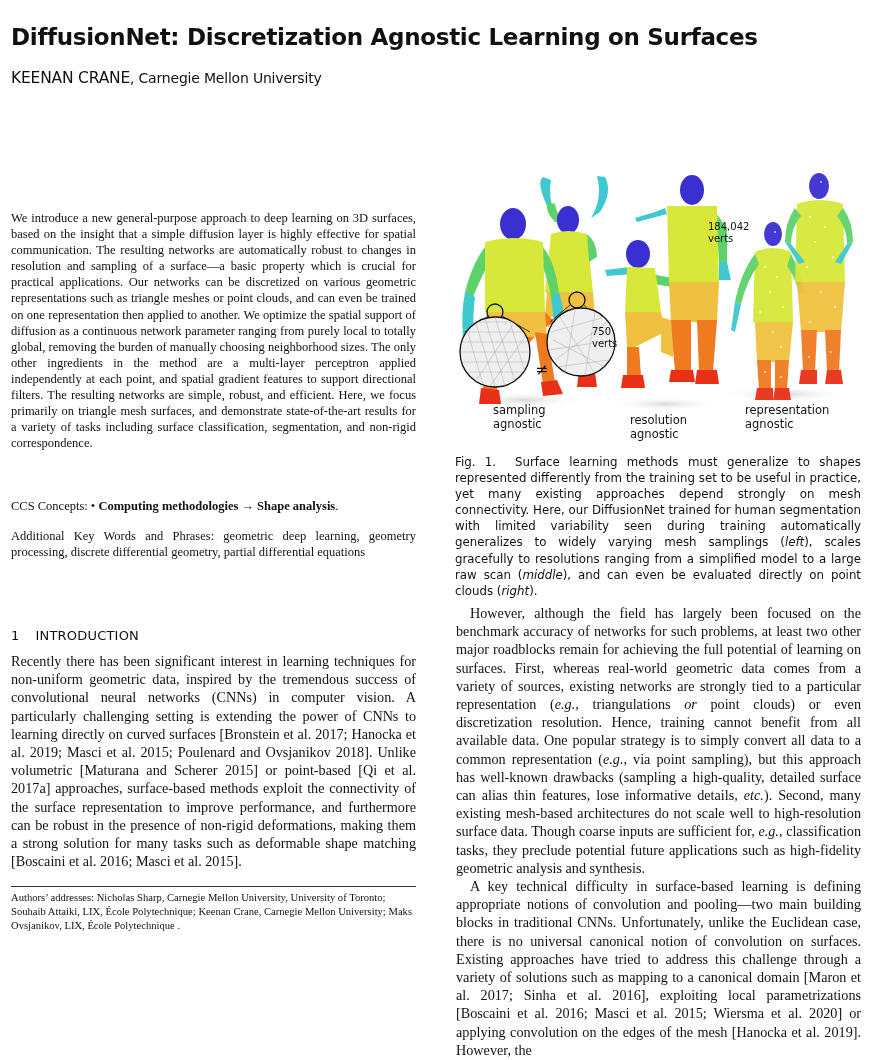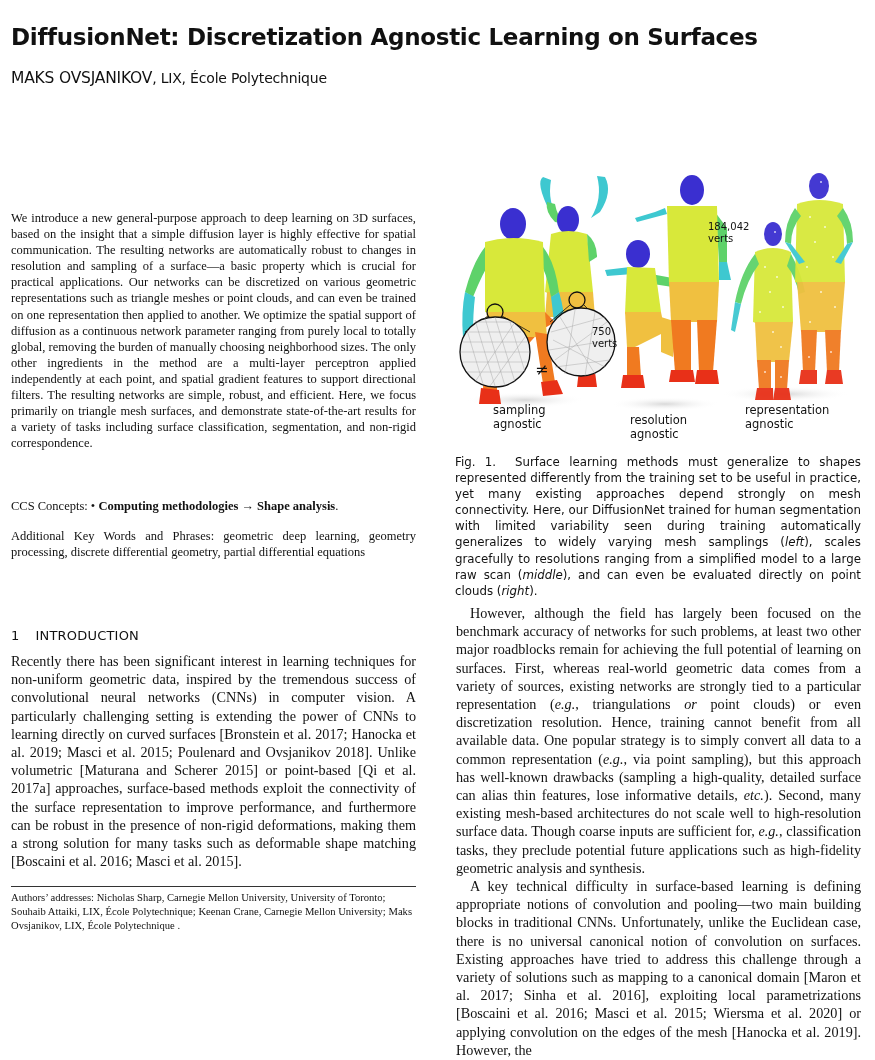--- a/index.html
+++ b/index.html
@@ -31,21 +31,21 @@
 
   .fig-label { position:absolute; font-size:11.5px; line-height:14px; text-align:left; }
   .verts-label { position:absolute; font-size:10px; line-height:11.5px;margin-top:42px; }
 </style>
 </head>
 <body>
 
 <h1 id="title" class="sans">DiffusionNet: Discretization Agnostic Learning on Surfaces</h1>
 
 <div id="authors" class="sans">
-  <div class="author"><span>MAKS OVSJANIKOV</span><span class="aff">, LIX, École Polytechnique</span></div>
+  <div class="author"><span>KEENAN CRANE</span><span class="aff">, Carnegie Mellon University</span></div>
 </div>
 
 <div id="abstract" class="serif">We introduce a new general-purpose approach to deep learning on 3D surfaces, based on the insight that a simple diffusion layer is highly effective for spatial communication. The resulting networks are automatically robust to changes in resolution and sampling of a surface—a basic property which is crucial for practical applications. Our networks can be discretized on various geometric representations such as triangle meshes or point clouds, and can even be trained on one representation then applied to another. We optimize the spatial support of diffusion as a continuous network parameter ranging from purely local to totally global, removing the burden of manually choosing neighborhood sizes. The only other ingredients in the method are a multi-layer perceptron applied independently at each point, and spatial gradient features to support directional filters. The resulting networks are simple, robust, and efficient. Here, we focus primarily on triangle mesh surfaces, and demonstrate state-of-the-art results for a variety of tasks including surface classification, segmentation, and non-rigid correspondence.</div>
 
 <div id="ccs" class="serif"><span>CCS Concepts: • </span><b>Computing methodologies → Shape analysis</b><span>.</span></div>
 
 <div id="keywords" class="serif">Additional Key Words and Phrases: geometric deep learning, geometry processing, discrete differential geometry, partial differential equations</div>
 
 <div id="figure">
   <svg width="415" height="270" viewBox="0 0 415 270">

